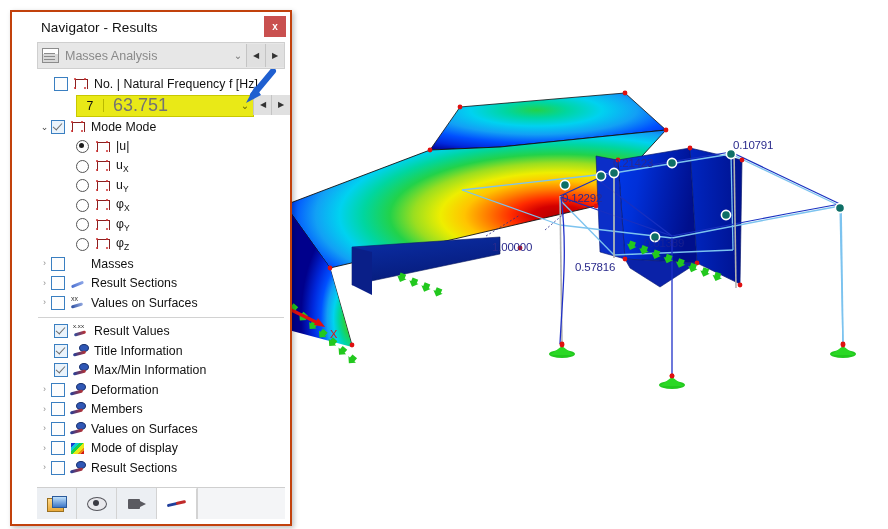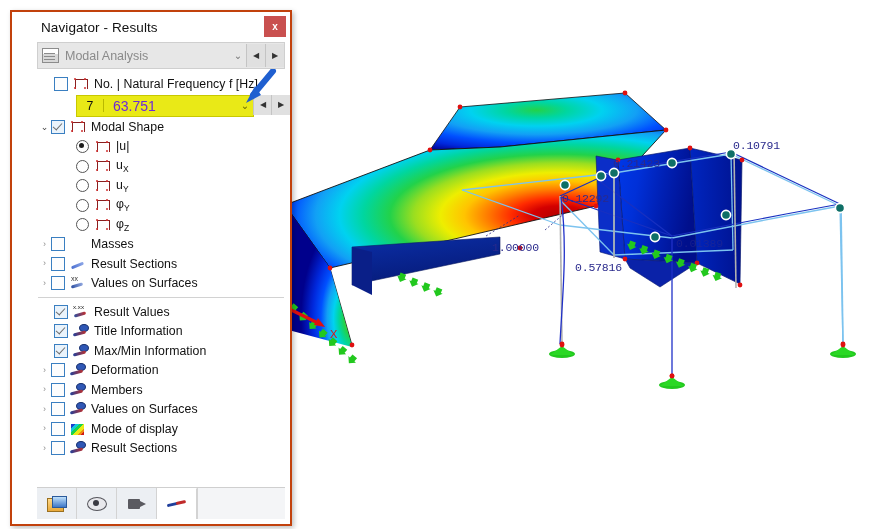--- a/index.html
+++ b/index.html
@@ -8,21 +8,21 @@
     background:#ffffff;
     font-family:"Liberation Sans", sans-serif;
     font-size:12px;color:#1a1a1a;
   }
 
   
   #viewport{position:absolute;left:0;top:0;width:888px;height:529px;background:#ffffff;}
   #viewport svg{position:absolute;left:0;top:0;}
 
   .val-label{
-    position:absolute;font-family:Liberation Mono, monospace;
+    position:absolute;font-family:Liberation Sans, sans-serif;
     font-size:11.5px;color:#2a2a8c;white-space:nowrap;letter-spacing:-0.2px;
   }
   .axis-label{
     position:absolute;font-family:"Liberation Sans",sans-serif;
     font-size:13px;font-weight:600;color:#1818c8;
   }
 
   
   #navigator{
     position:absolute;left:10px;top:10px;width:258px;height:512px;
@@ -433,85 +433,90 @@
     <text x="330" y="338" font-family="Liberation Sans, sans-serif" font-size="11" fill="#e01010">X</text>
   </g>
 </svg>
 
   <div class="val-label" style="left:492px;top:241px;">1.00000</div>
   <div class="val-label" style="left:575px;top:241px;margin-top:20px;">0.57816</div>
   <div class="val-label" style="left:562px;top:192px;">0.12292</div>
   <div class="val-label" style="left:613px;top:157px;">0.21423</div>
   <div class="val-label" style="left:733px;top:139px;">0.10791</div>
   <div class="val-label" style="left:841px;top:196px;margin-left:48px;">0.02346</div>
-  <div class="val-label" style="left:676px;top:237px;opacity:.55;">0.01389</div>
+  <div class="val-label" style="left:644px;top:237px;opacity:.55;">0.01389</div>
 
   <div class="axis-label" style="left:274px;top:360px;">Z</div>
 </div>
 
 <div id="navigator">
 
   <div class="titlebar">
     <span class="ttl">Navigator - Results</span>
     <div class="closebtn">x</div>
   </div>
 
   <div class="combobar">
     <span class="cb-icon"></span>
-    <span class="cb-text">Modal Analysis</span>
+    <span class="cb-text">Masses Analysis</span>
     <span class="chev">⌄</span>
     <span class="spin">◀</span>
     <span class="spin">▶</span>
   </div>
 
   <div class="tree">
 
     <div class="row indent1">
       <span class="cbx plain"></span>
       <span class="ico ico-frame"></span>
       <span class="lbl">No. | Natural Frequency f [Hz]</span>
     </div>
 
     <div style="position:relative;height:21px;margin:1px 0 2px 0;">
       <div style="position:absolute;left:44px;top:0;width:176px;height:20px;background:#e9e917;border:1px solid #c8c800;display:flex;align-items:center;">
         <span style="width:26px;text-align:center;font-size:12.3px;color:#111;">7</span>
         <span style="width:1px;height:13px;background:#b9b900;"></span>
-        <span style="flex:1;padding-left:9px;font-size:14px;color:#6d28d9;">63.751</span>
+        <span style="flex:1;padding-left:9px;font-size:18px;color:#737373;">63.751</span>
         <span class="chev" style="color:#6a6a00;">⌄</span>
       </div>
       <span class="spin" style="position:absolute;left:221px;top:0;height:20px;">◀</span>
       <span class="spin" style="position:absolute;left:239px;top:0;height:20px;">▶</span>
 
       <svg width="46" height="48" style="position:absolute;left:205px;top:-30px;pointer-events:none;">
         <line x1="36" y1="6" x2="16" y2="30" stroke="#1f5fd0" stroke-width="6" stroke-linecap="round"></line>
         <polygon points="9,38 24,30 18,21" fill="#1f5fd0"></polygon>
       </svg>
     </div>
 
     <div class="row">
       <span class="exp down">⌄</span>
       <span class="cbx checked"></span>
       <span class="ico ico-frame"></span>
-      <span class="lbl">Modal Shape</span>
+      <span class="lbl">Mode Mode</span>
     </div>
 
     <div class="row indent2">
       <span class="radio on"></span>
       <span class="ico ico-frame"></span>
       <span class="lbl"><span>|u|</span><sub></sub></span>
     </div>
     <div class="row indent2">
       <span class="radio"></span>
       <span class="ico ico-frame"></span>
       <span class="lbl"><span>u</span><sub>X</sub></span>
     </div>
     <div class="row indent2">
       <span class="radio"></span>
       <span class="ico ico-frame"></span>
       <span class="lbl"><span>u</span><sub>Y</sub></span>
+    </div>
+    <div class="row indent2">
+      <span class="radio"></span>
+      <span class="ico ico-frame"></span>
+      <span class="lbl"><span>φ</span><sub>X</sub></span>
     </div>
     <div class="row indent2">
       <span class="radio"></span>
       <span class="ico ico-frame"></span>
       <span class="lbl"><span>φ</span><sub>Y</sub></span>
     </div>
     <div class="row indent2">
       <span class="radio"></span>
       <span class="ico ico-frame"></span>
       <span class="lbl"><span>φ</span><sub>Z</sub></span>

